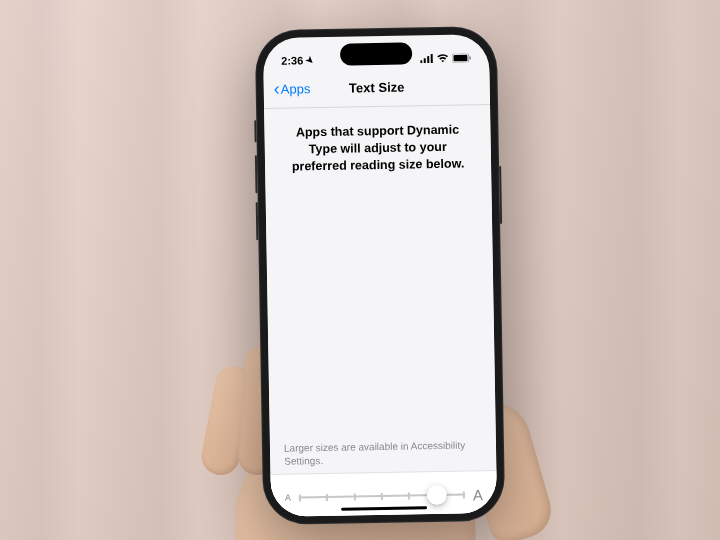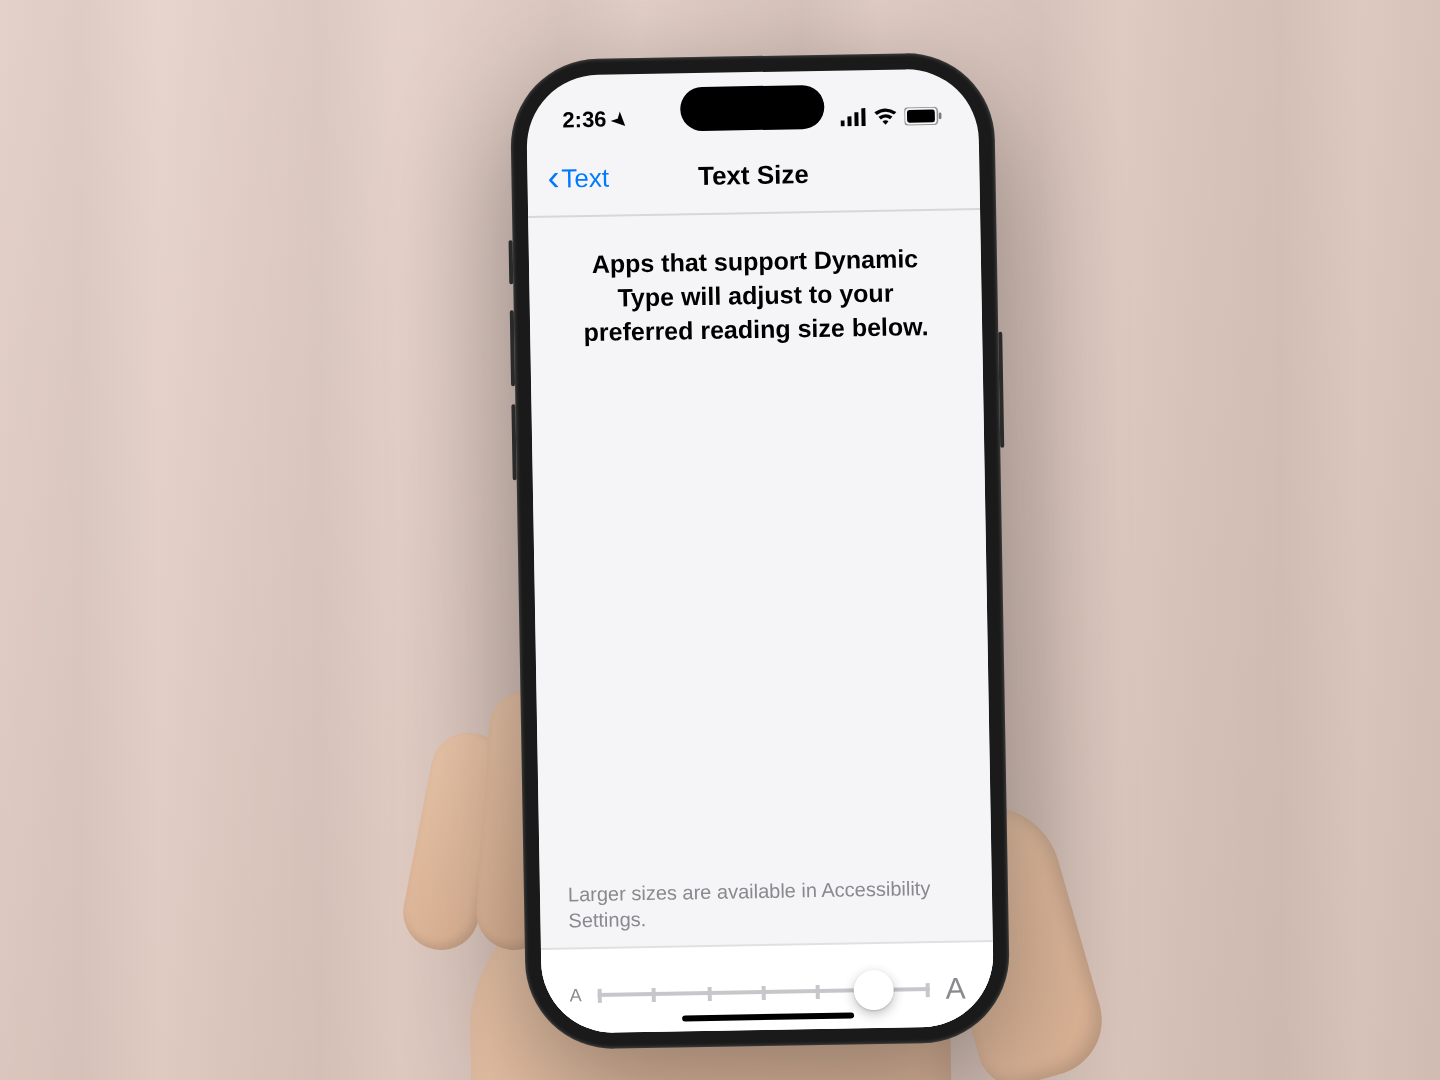--- a/index.html
+++ b/index.html
@@ -311,21 +311,21 @@
                 <rect x="1.3" y="1.3" width="13.9" height="6.4" rx="1.2" fill="#000"></rect>
                 <rect x="17.2" y="2.8" width="1.3" height="3.4" rx="0.7" fill="#000" opacity="0.5"></rect>
               </svg>
           </span>
         </div>
       </div>
 
       <div class="nav-bar">
         <div class="back-button">
           <span class="back-chevron">‹</span>
-          <span>Text</span>
+          <span>Apps</span>
         </div>
         <div class="nav-title">Text Size</div>
       </div>
 
       <div class="content">
         <div class="description">Apps that support Dynamic Type will adjust to your preferred reading size below.</div>
         <div class="spacer"></div>
         <div class="footer-note">Larger sizes are available in Accessibility Settings.</div>
         <div class="slider-panel">
           <span class="slider-label-small">A</span>

